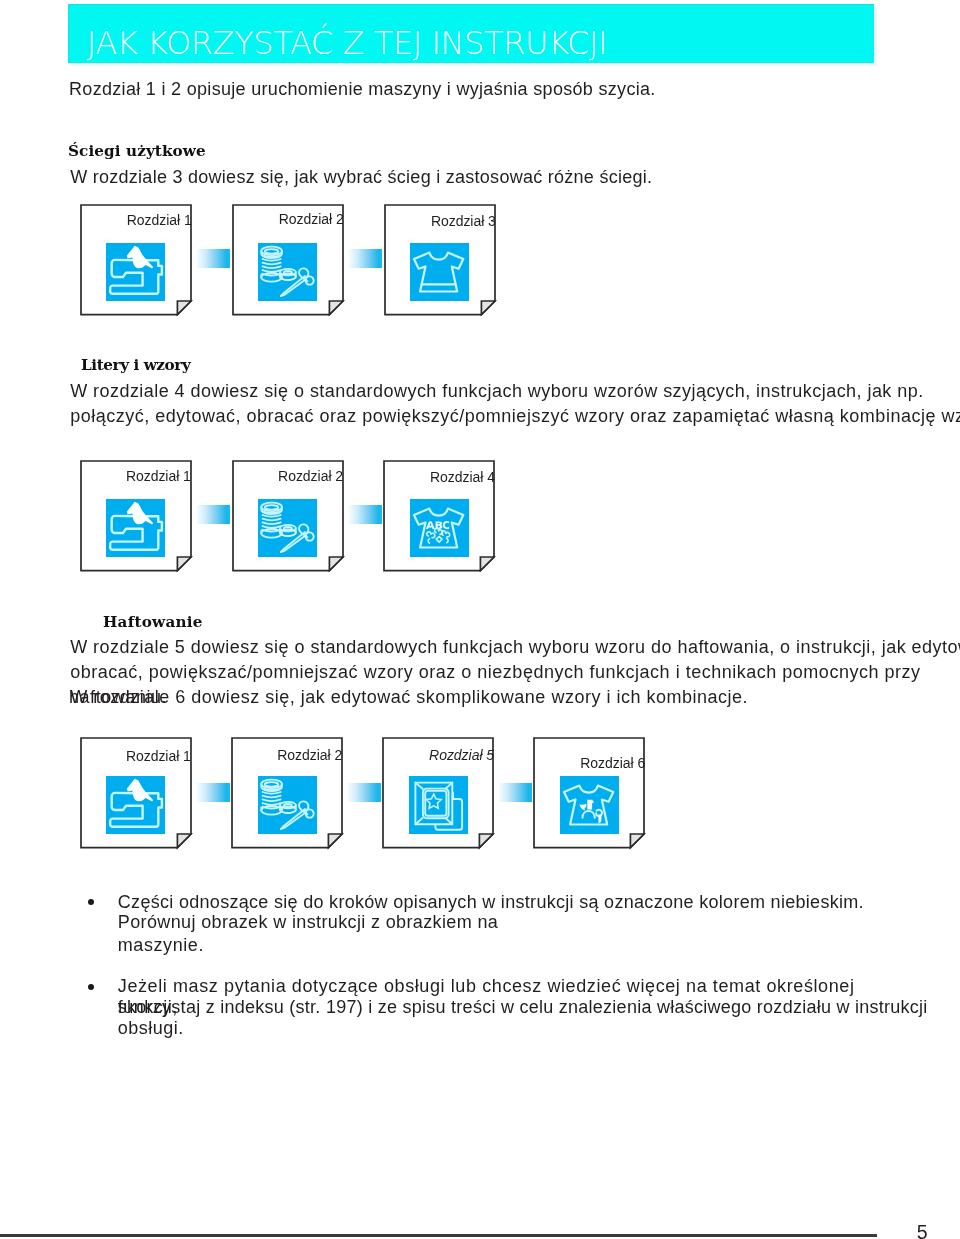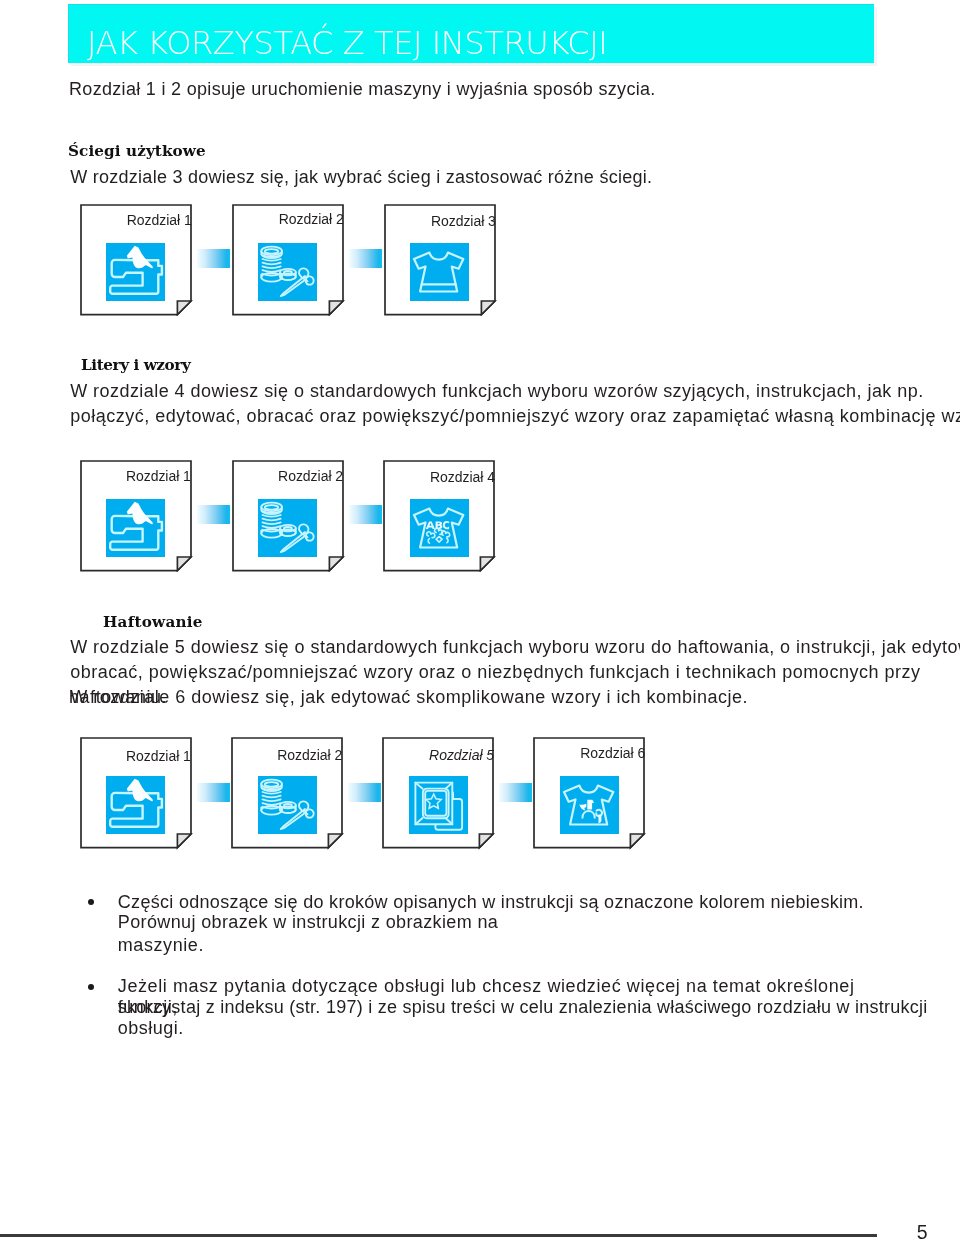--- a/index.html
+++ b/index.html
@@ -286,21 +286,21 @@
             <path d="M24.2 18.2 L 26.49 22.84 L 31.62 23.59 L 27.91 27.21 L 28.78 32.31 L 24.2 29.9 L 19.62 32.31 L 20.49 27.21 L 16.78 23.59 L 21.91 22.84 Z" fill="none" stroke="#C7F4FF" stroke-width="1.55" stroke-linejoin="miter"></path>
           </svg>
         </div>
       </div>
       <div class="conn" style="left: 499.2px; top: 783px;"></div>
       <div class="card" style="left: 533.4px; top: 737.4px;">
         <svg width="113" height="112.6" viewBox="0 0 113 112.6">
           <path d="M1 1 H111 V97 L97.4 110.6 H1 Z" fill="#ffffff" stroke="#2b2b2b" stroke-width="1.7" stroke-linejoin="miter"></path>
           <path d="M97.4 97 H111 L97.4 110.6 Z" fill="#e3e3e3" stroke="#2b2b2b" stroke-width="1.7" stroke-linejoin="miter"></path>
         </svg>
-        <div class="lbl" style="left: 46.9px; top: 8px;">Rozdział 6</div>
+        <div class="lbl" style="left: 46.9px; top: 18px;">Rozdział 6</div>
         <div class="ico">
           <svg viewBox="0 0 58 58">
             <g fill="none" stroke="#C7F4FF" stroke-width="2.2" stroke-linejoin="round" stroke-linecap="round">
               <path d="M18.9 9.6 L3.5 16.0 L8.2 25.7 L15.0 23.5 L9.6 48.5 H46.7 L41.3 23.5 L48.1 25.7 L52.8 16.0 L37.4 9.6 C36.0 14.2 32.9 16.6 28.4 16.6 C23.9 16.6 20.3 14.2 18.9 9.6 Z"></path>
             </g>
             <g fill="#F4FDFF" stroke="none">
               <path d="M26.8 23.8 L31.8 23.8 L33.6 26.4 L31.6 27.2 L31.6 33.4 L26.8 33.4 Z"></path>
               <path d="M25.8 27.8 C23.6 28.9 20.9 29.2 18.8 28.4 C19.6 31.4 21.8 33.7 24.7 34.6 L23.9 31.9 L25.8 31.0 Z"></path>
             </g>
             <g fill="none" stroke="#C7F4FF" stroke-width="2.0" stroke-linejoin="round" stroke-linecap="round">

